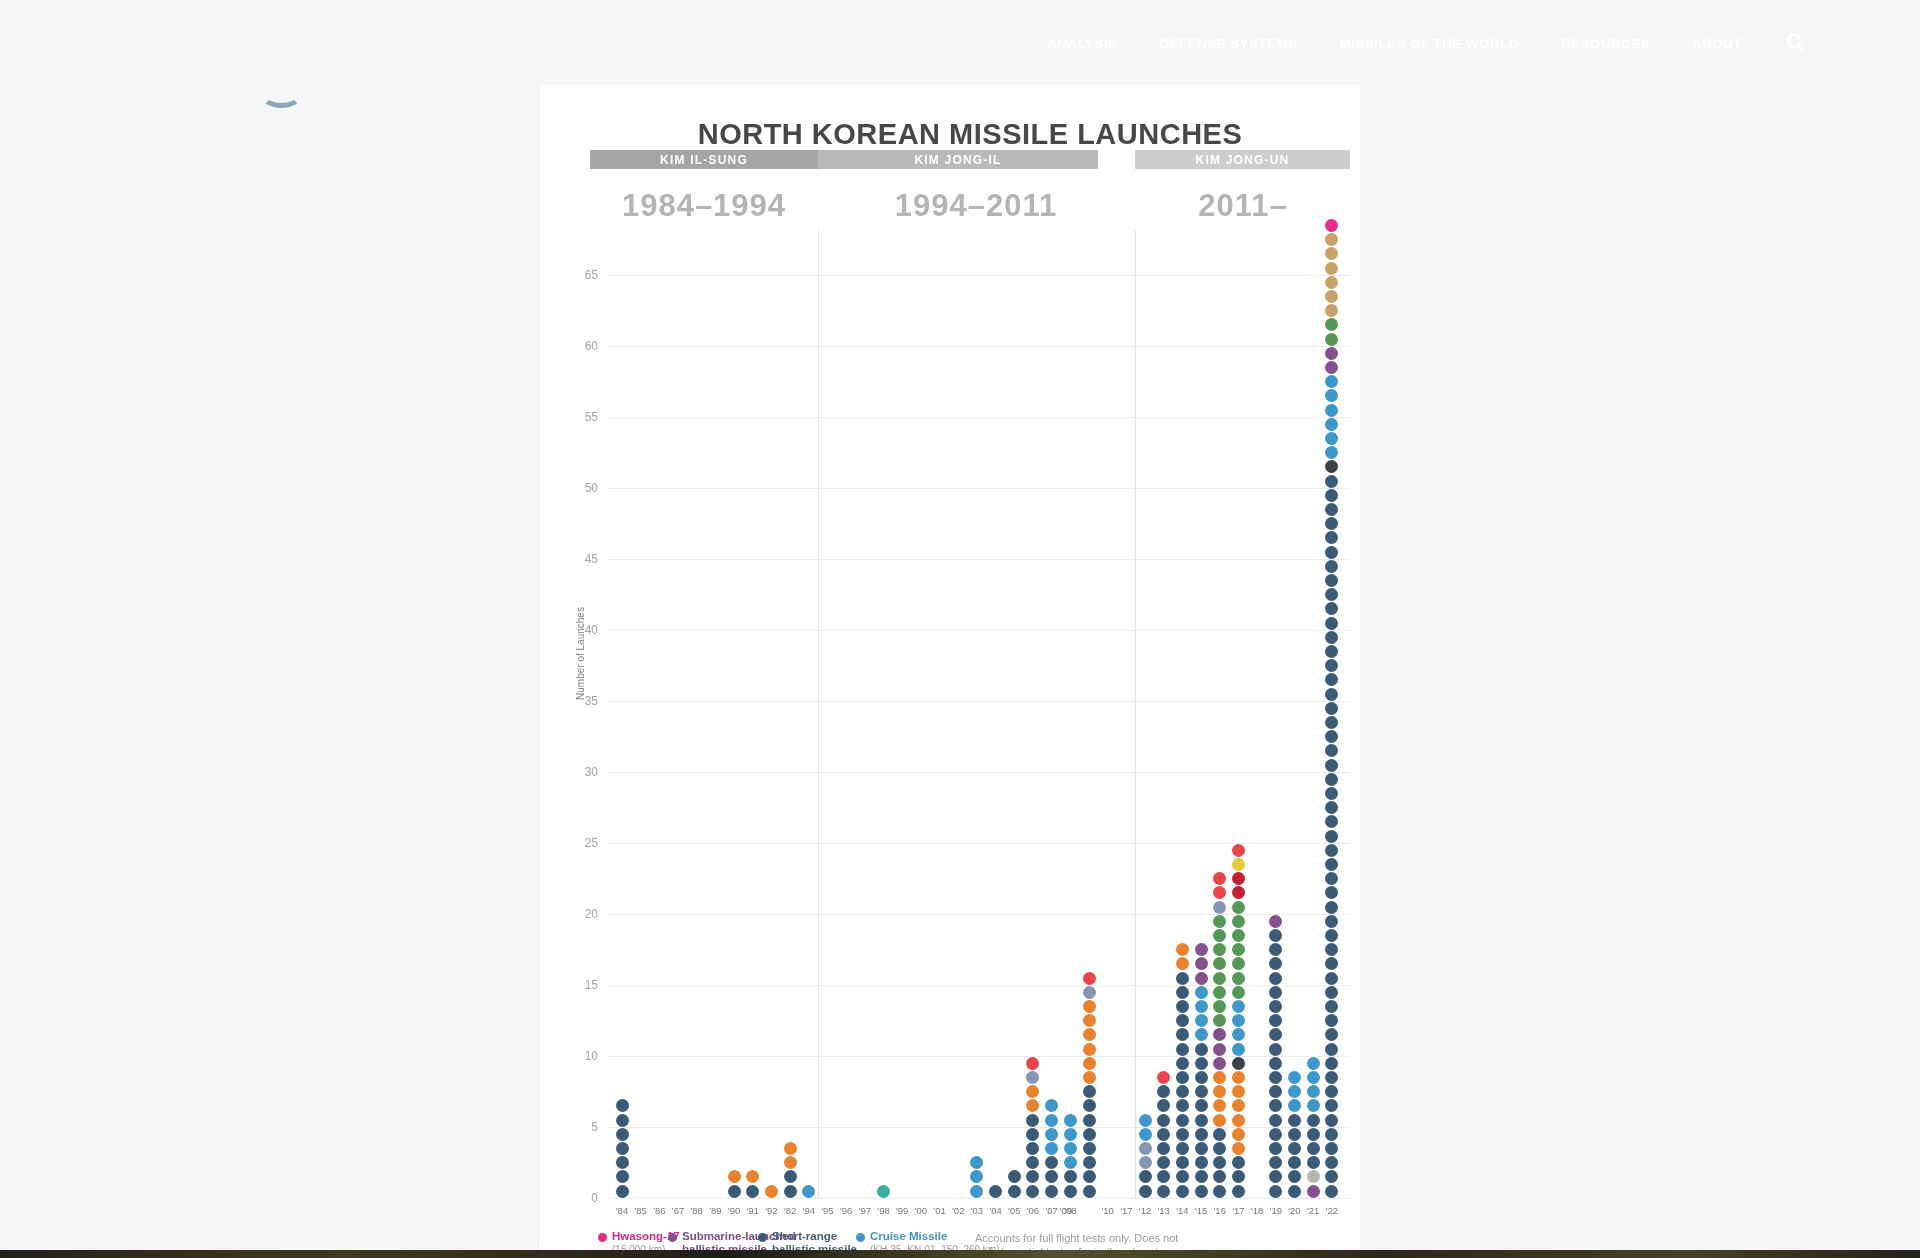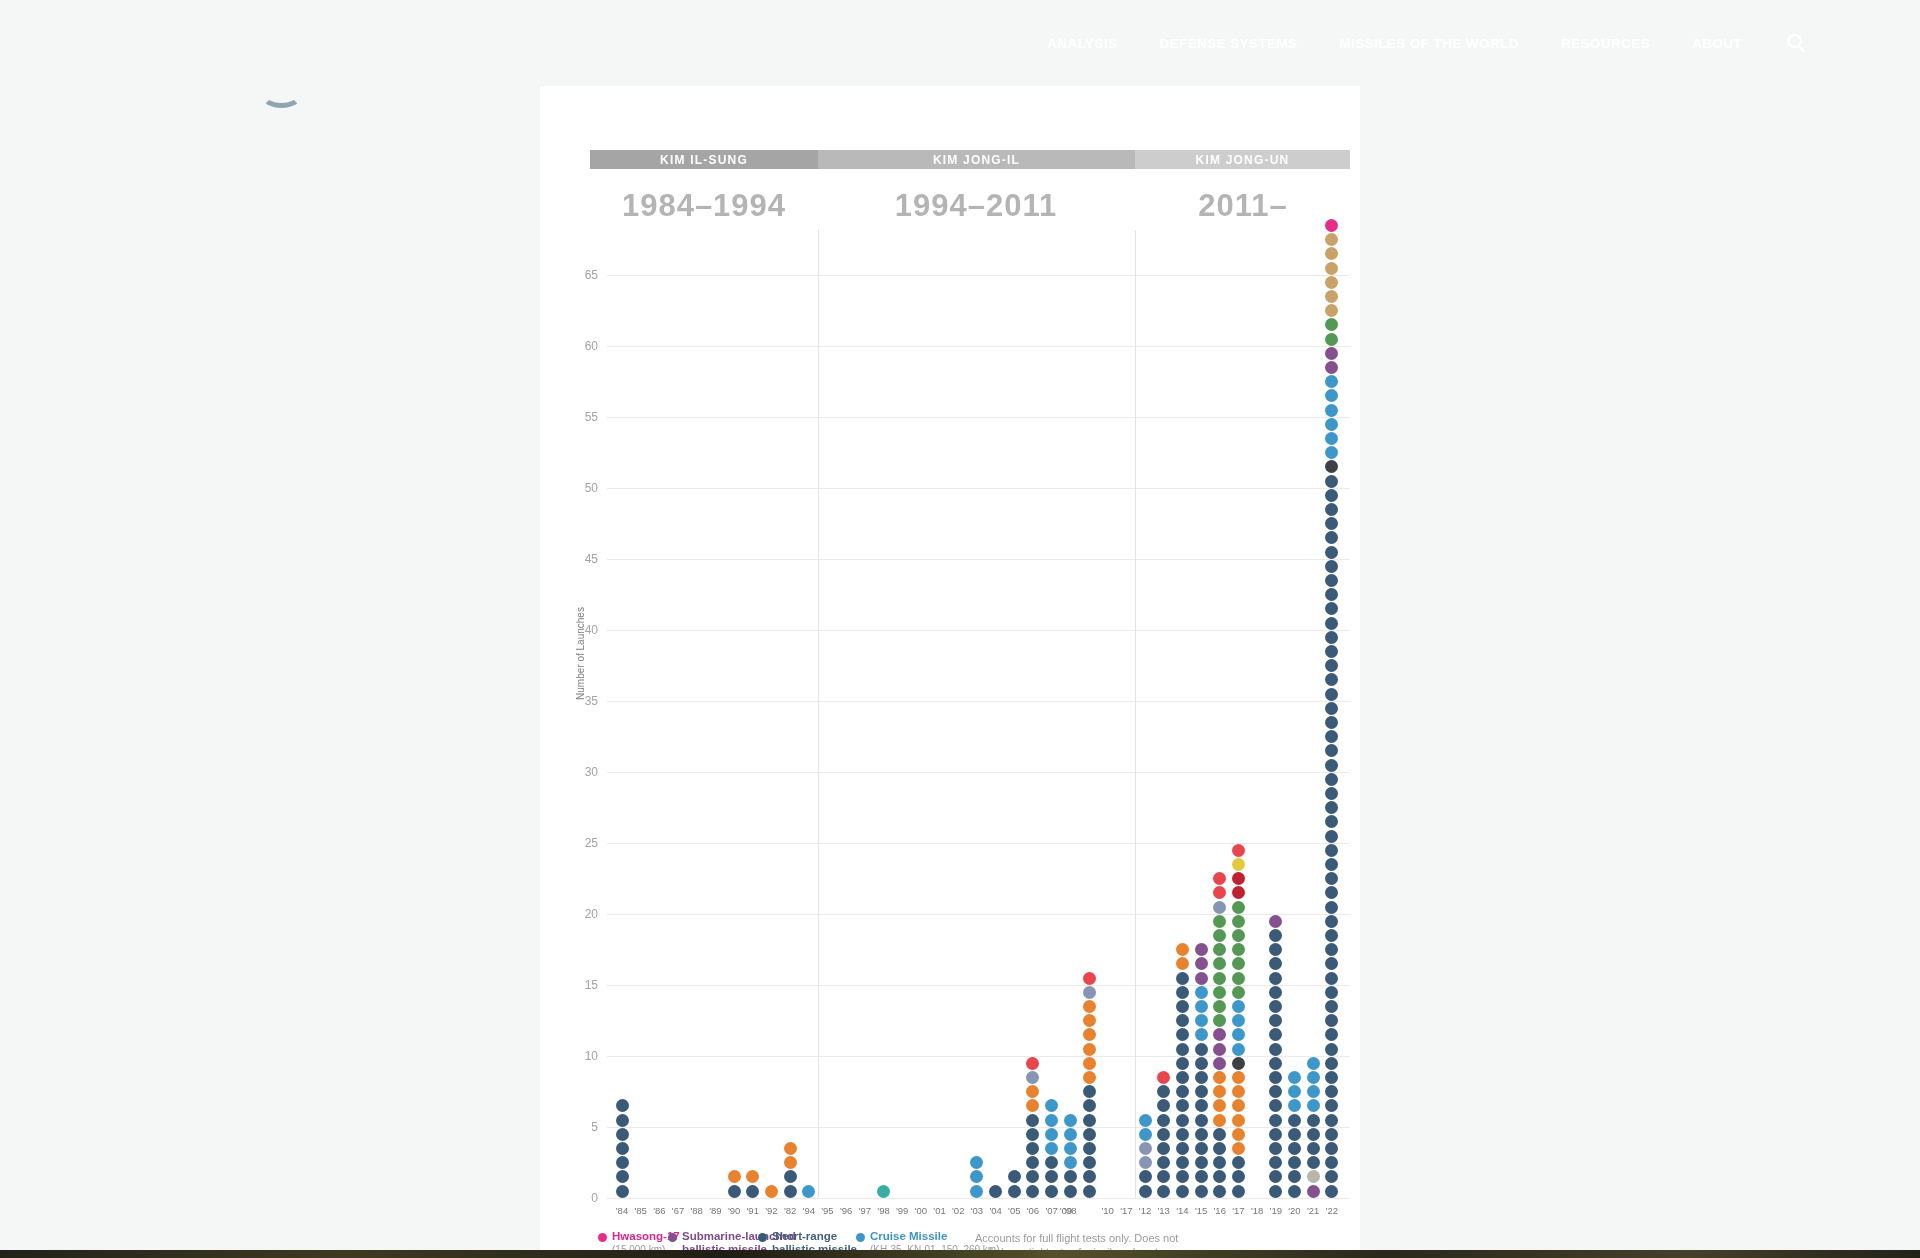--- a/index.html
+++ b/index.html
@@ -22,21 +22,21 @@
 
   
   #card{position:absolute;left:540px;top:86px;width:820px;height:1172px;background:#ffffff;}
 
   
   #chart-title{position:absolute;left:590px;top:118px;width:760px;text-align:center;
     font-size:29px;font-weight:bold;color:#474747;letter-spacing:.5px;}
   .band-seg{position:absolute;top:150px;height:19px;display:flex;align-items:center;justify-content:center;
     color:#ffffff;font-size:12px;font-weight:bold;letter-spacing:1.2px;}
   #band-1{left:590px;width:228px;background:#a5a5a5;}
-  #band-2{left:818px;width:317px;background:#b9b9b9;}
+  #band-2{left:818px;width:280px;background:#b9b9b9;}
   #band-3{left:1135px;width:215px;background:#cdcdcd;}
   .era-period{position:absolute;top:188px;font-size:31px;font-weight:bold;color:#b4b4b4;letter-spacing:1px;transform:translateX(-50%);}
   #era-p1{left:704px;} #era-p2{left:976px;} #era-p3{left:1243px;}
   #y-axis-title{position:absolute;left:520px;top:648px;width:120px;text-align:center;
     font-size:10px;color:#808080;transform:rotate(-90deg);}
 
   .gridline{position:absolute;left:607px;width:743px;height:1px;background:#ebebeb;}
   .era-divider{position:absolute;top:230px;width:1px;height:968px;background:#e2e2e2;}
   .ytick{position:absolute;left:560px;width:38px;text-align:right;font-size:12px;color:#a3a3a3;transform:translateY(-50%);}
   .xtick{position:absolute;top:1205px;width:26px;text-align:center;font-size:9.5px;color:#777;transform:translateX(-50%);}
@@ -70,20 +70,21 @@
           <circle cx="10.5" cy="10" r="6.2"></circle>
           <line x1="15" y1="15" x2="20" y2="20.5"></line>
         </svg>
       </div>
     </div>
   </div>
   <div id="swoosh"></div>
 
   <div id="card"></div>
 
+  <div id="chart-title">NORTH KOREAN MISSILE LAUNCHES</div>
 
   <div class="band-seg" id="band-1">KIM IL-SUNG</div>
   <div class="band-seg" id="band-2">KIM JONG-IL</div>
   <div class="band-seg" id="band-3">KIM JONG-UN</div>
 
   <div class="era-period" id="era-p1">1984–1994</div>
   <div class="era-period" id="era-p2">1994–2011</div>
   <div class="era-period" id="era-p3">2011–</div>
 
   <div id="y-axis-title">Number of Launches</div>

